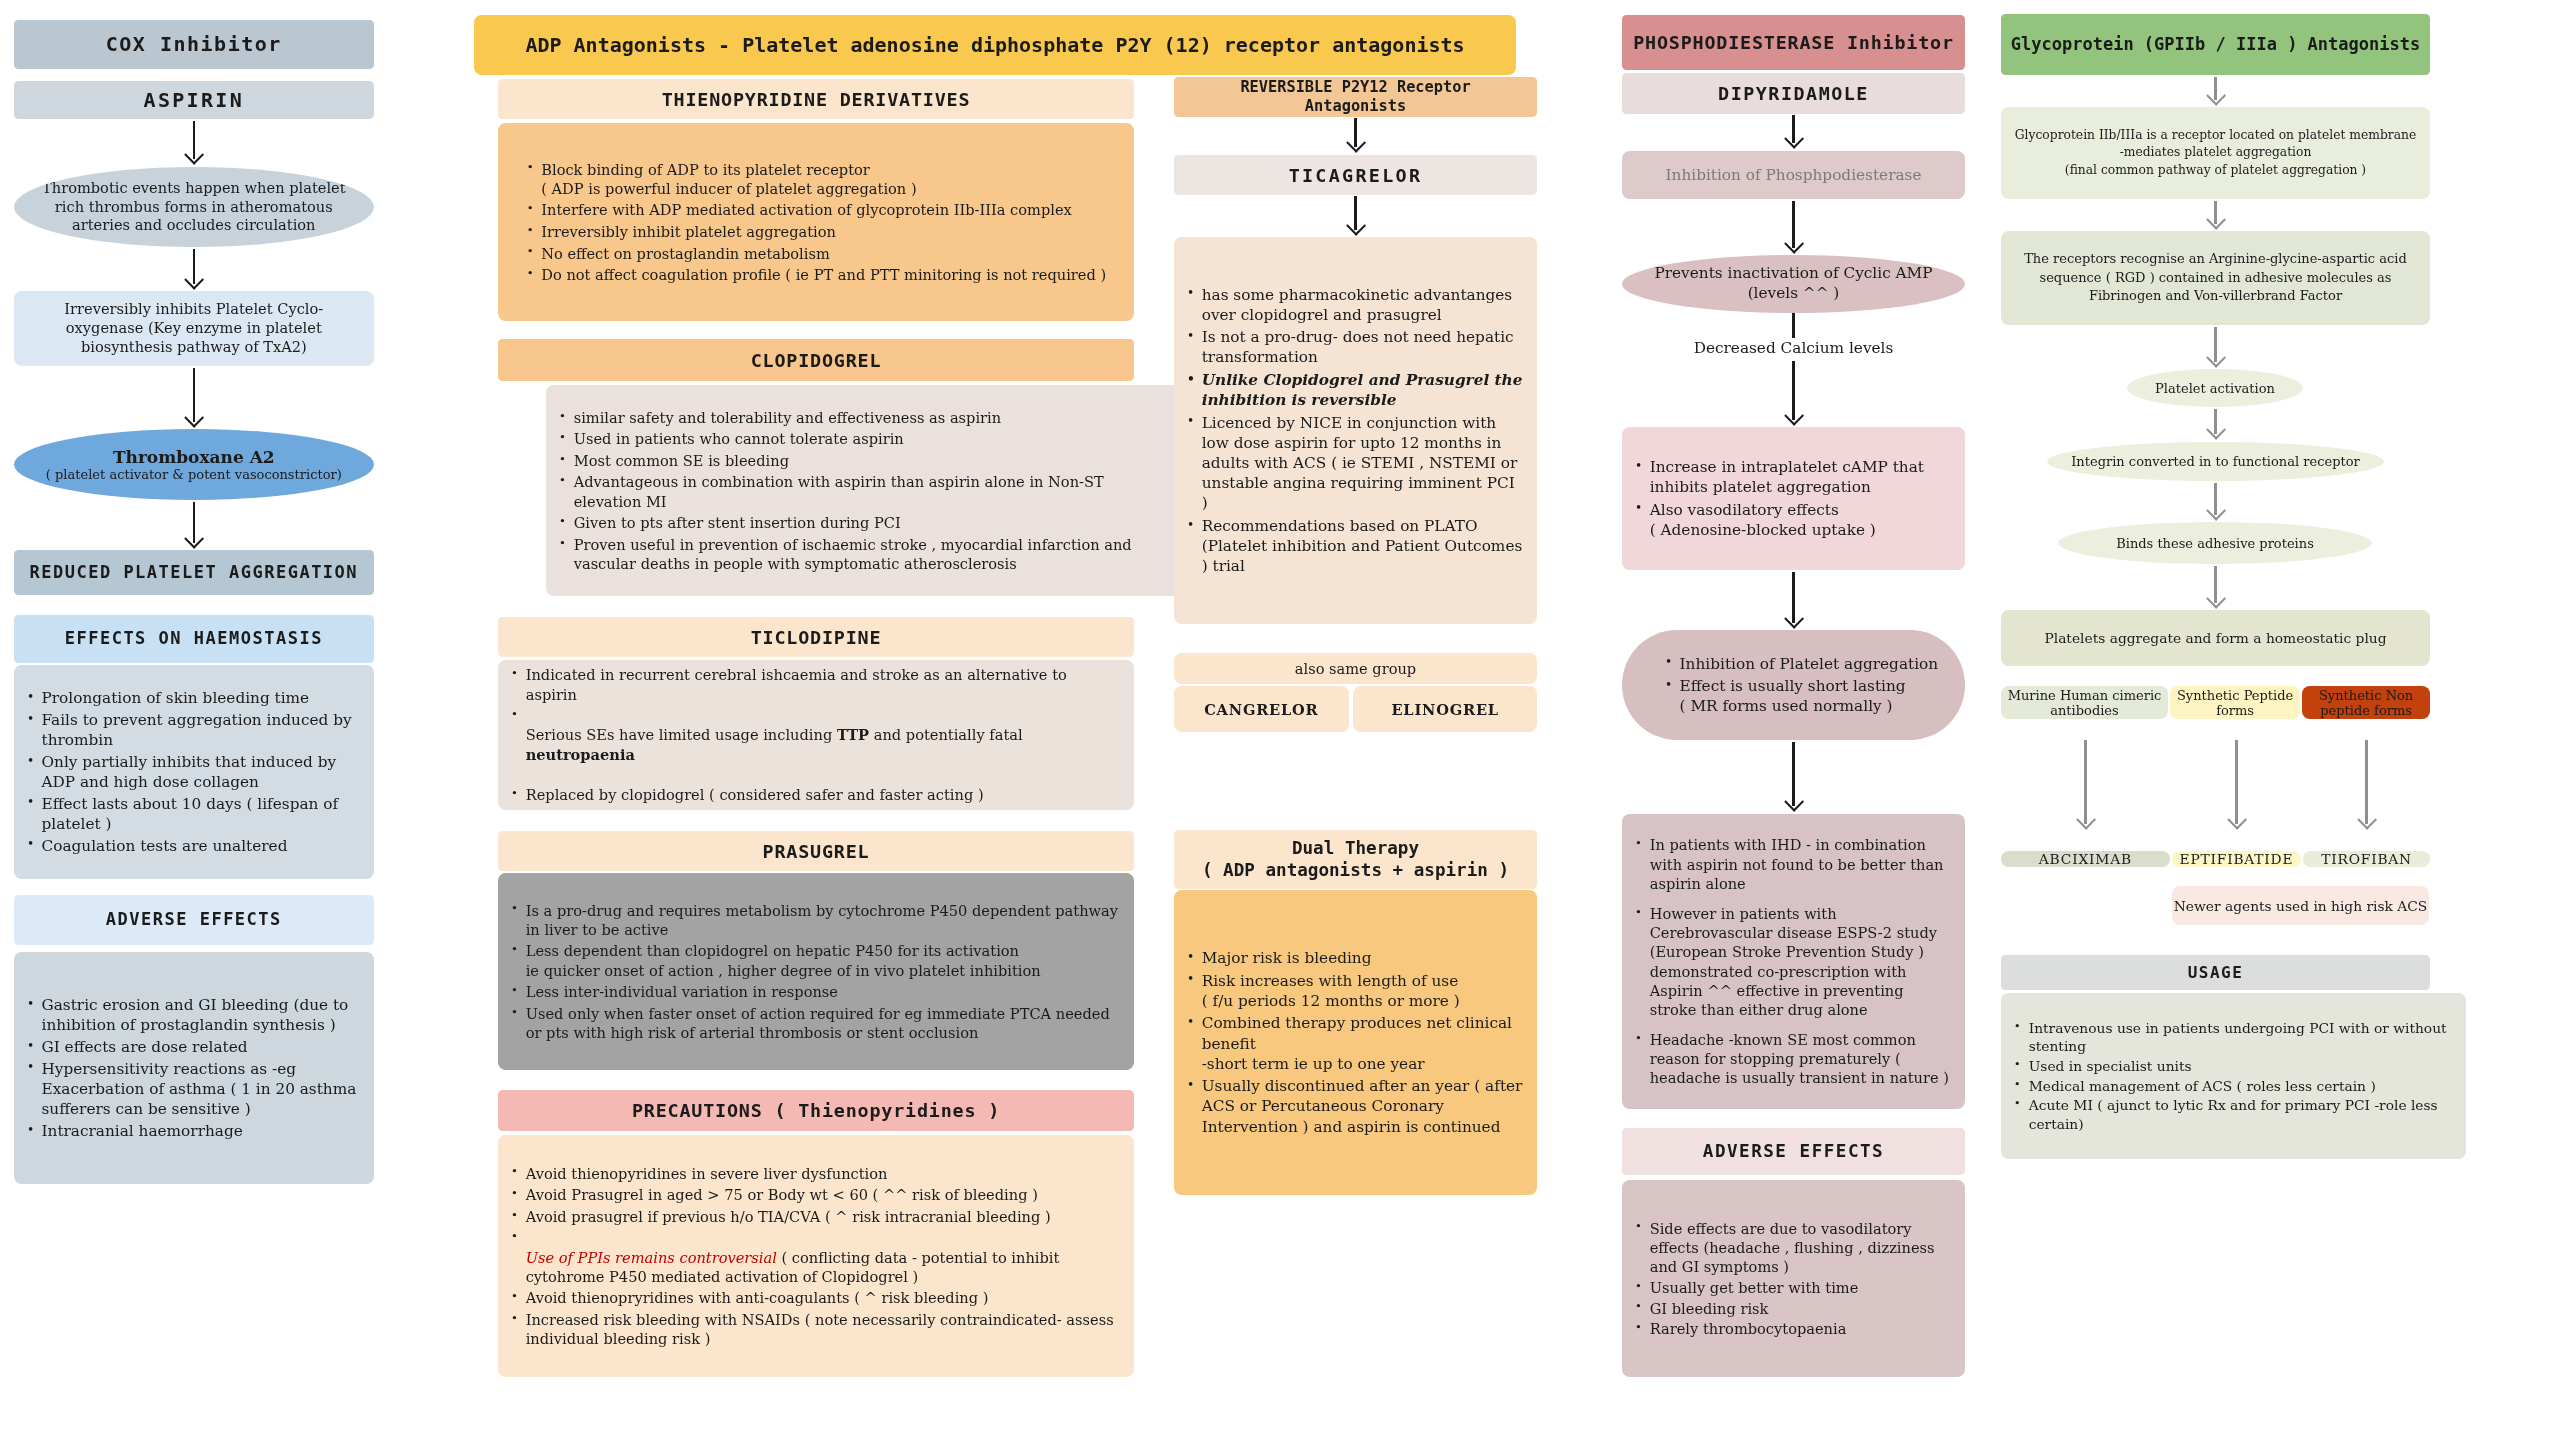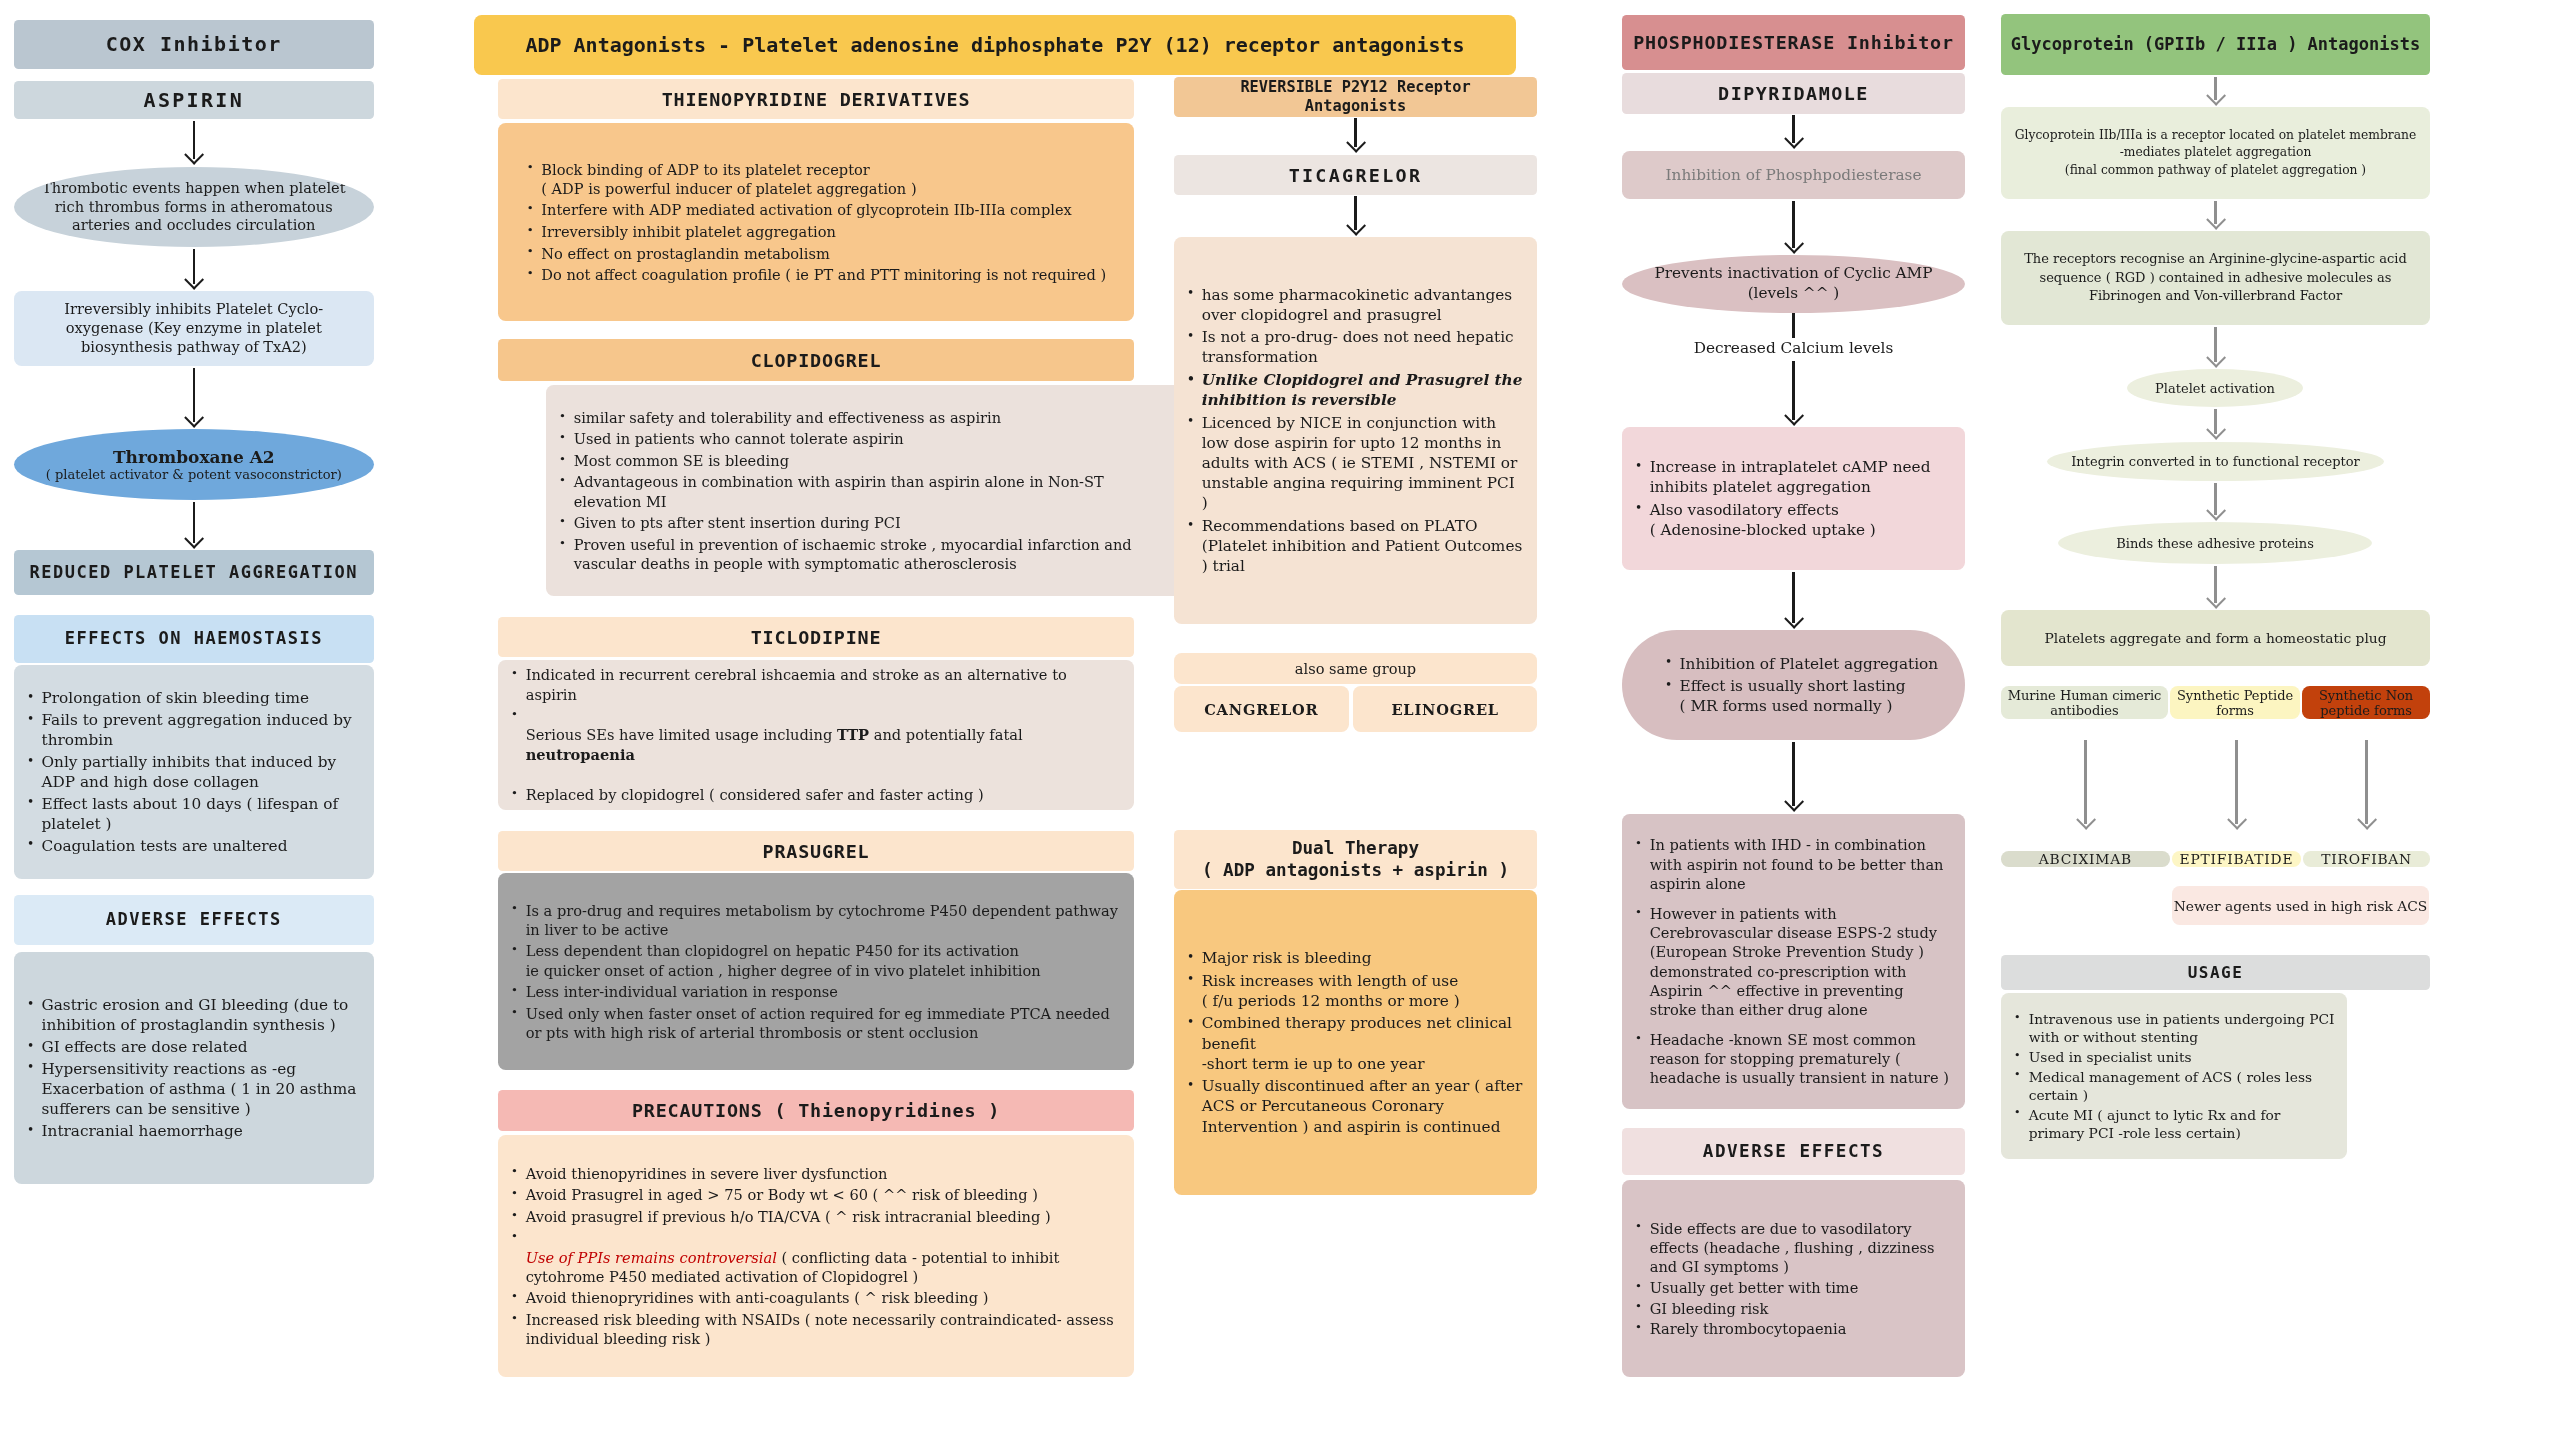--- a/index.html
+++ b/index.html
@@ -187,21 +187,21 @@
 <div class="abs hdr ls2" style="left:1622px;top:73px;width:343px;height:41px;background:#e8dcdd;font-size:18.4px;">DIPYRIDAMOLE</div>
 <div class="arrow" style="left:1622px;top:115px;width:343px;height:34px;"></div>
 <div class="abs box center gray-text" style="left:1622px;top:151px;width:343px;height:48px;background:#decaca;font-size:15.3px;">Inhibition of  Phosphpodiesterase</div>
 <div class="arrow" style="left:1622px;top:201px;width:343px;height:53px;"></div>
 <div class="abs ellipse" style="left:1622px;top:255px;width:343px;height:58px;background:#dac0c2;font-size:15.3px;padding:3.1px 31px;line-height:1.3;">Prevents inactivation of Cyclic AMP (levels ^^ )</div>
 <div class="line" style="left:1622px;top:313px;width:343px;height:24.5px;"></div>
 <div class="abs" style="left:1622px;top:339px;width:343px;height:20px;text-align:center;font-size:15.3px;">Decreased Calcium levels</div>
 <div class="arrow" style="left:1622px;top:361px;width:343px;height:65px;"></div>
 <div class="abs box" style="left:1622px;top:427px;width:343px;height:143px;background:#f2d7da;font-size:15.3px;">
   <ul>
-    <li>Increase in intraplatelet cAMP need inhibits platelet aggregation</li>
+    <li>Increase in intraplatelet cAMP that inhibits platelet aggregation</li>
     <li>Also vasodilatory effects
 ( Adenosine-blocked uptake )</li>
   </ul>
 </div>
 <div class="arrow" style="left:1622px;top:572px;width:343px;height:57px;"></div>
 <div class="abs box stadium" style="left:1622px;top:630px;width:343px;height:110px;background:#d7bec0;font-size:15.3px;">
   <ul style="padding-left:23px;">
     <li>Inhibition of Platelet aggregation</li>
     <li>Effect is usually short lasting
 ( MR forms used normally )</li>
@@ -248,21 +248,21 @@
 <div class="arrow gray" style="left:2001px;top:740px;width:169px;height:90px;"></div>
 <div class="arrow gray" style="left:2172px;top:740px;width:129px;height:90px;"></div>
 <div class="arrow gray" style="left:2303px;top:740px;width:127px;height:90px;"></div>
 <div class="abs" style="left:2001px;top:833px;width:429px;height:51px;display:flex;gap:2.3px;">
   <div class="box center" style="width:169px;background:#dadccc;font-size:13.8px;letter-spacing:0.8px;">ABCIXIMAB</div>
   <div class="box center" style="width:129px;background:#fdf6c5;font-size:13.8px;letter-spacing:0.8px;">EPTIFIBATIDE</div>
   <div class="box center" style="width:127px;background:#e9ecd8;font-size:13.8px;letter-spacing:0.8px;">TIROFIBAN</div>
 </div>
 <div class="abs box center" style="left:2172px;top:886px;width:257px;height:39px;background:#fae8e2;font-size:13.8px;">Newer agents used in high risk ACS</div>
 <div class="abs hdr ls2" style="left:2001px;top:955px;width:429px;height:35px;background:#dcdddd;font-size:16px;">USAGE</div>
-<div class="abs box" style="left:2001px;top:993px;width:346px;height:166px;background:#e5e6db;font-size:13.8px;">
+<div class="abs box" style="left:2001px;top:993px;width:465px;height:166px;background:#e5e6db;font-size:13.8px;">
   <ul class="tight">
     <li>Intravenous use in patients undergoing PCI with or without stenting</li>
     <li>Used in specialist units</li>
     <li>Medical management of ACS ( roles less certain )</li>
     <li>Acute MI ( ajunct to lytic Rx and for primary PCI -role less certain)</li>
   </ul>
 </div>
 
 
 </body></html>

